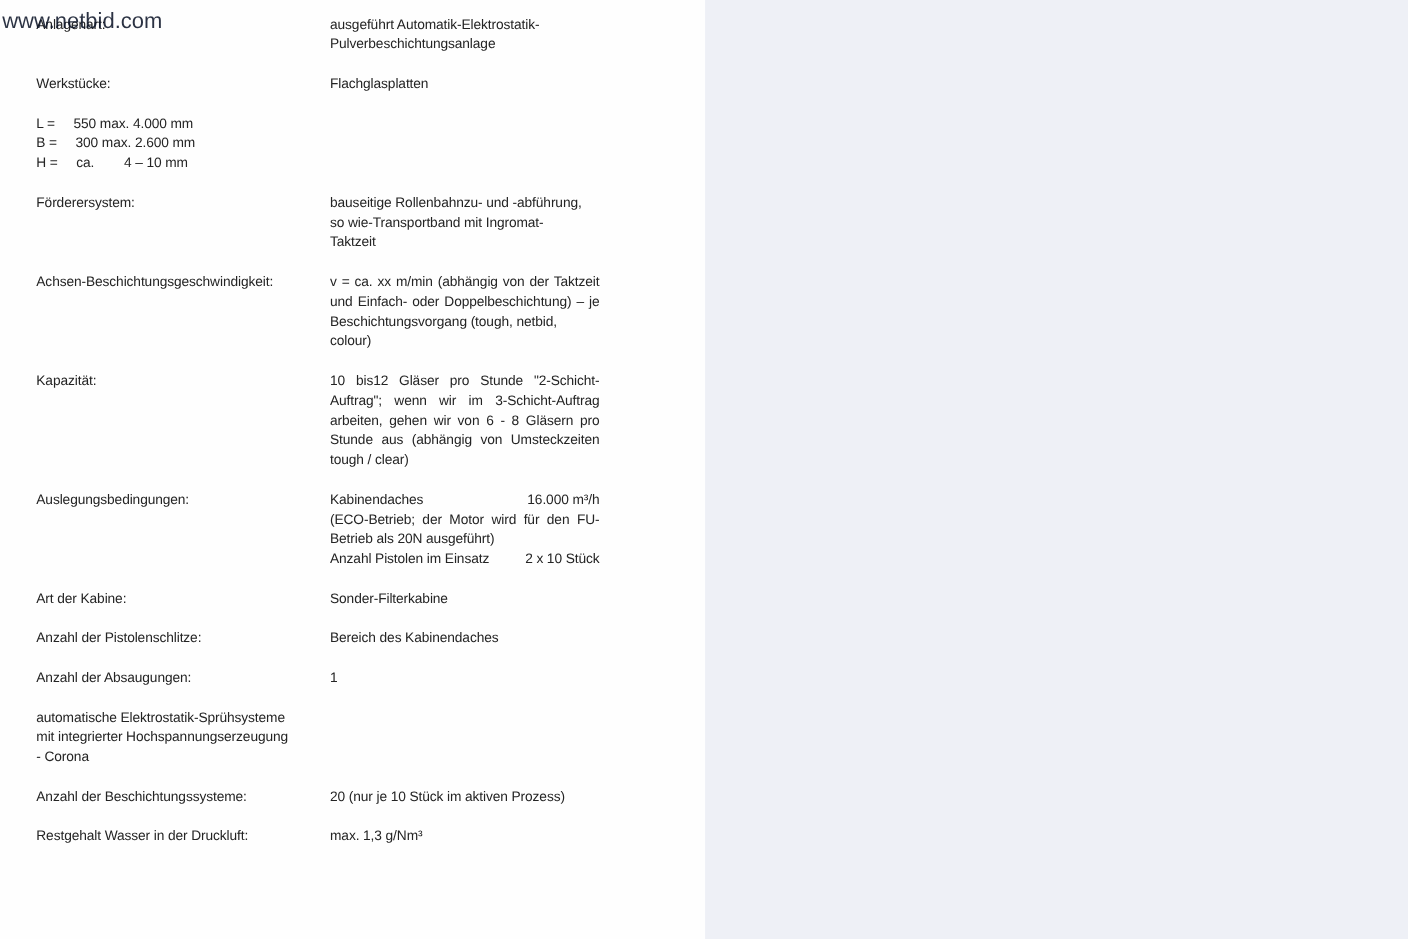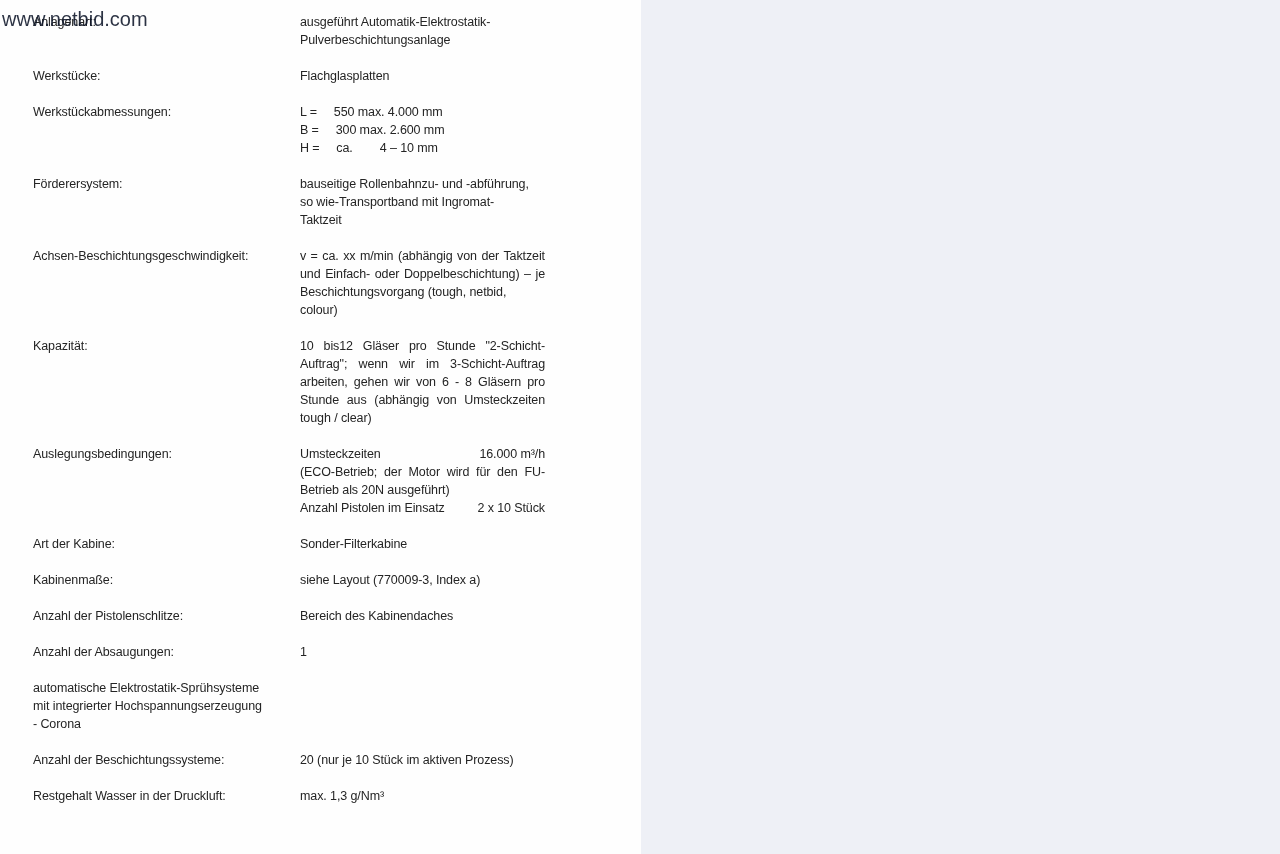--- a/index.html
+++ b/index.html
@@ -77,21 +77,20 @@
   </div>
 
   <div class="row">
     <div class="label">Werkstücke:</div>
     <div class="value">
       <div class="ln">Flachglasplatten</div>
     </div>
   </div>
 
   <div class="row">
-    <div class="label">Werkstückabmessungen:</div>
     <div class="value">
       <div class="ln">L =     550 max. 4.000 mm</div>
       <div class="ln">B =     300 max. 2.600 mm</div>
       <div class="ln">H =     ca.        4 – 10 mm</div>
     </div>
   </div>
 
   <div class="row">
     <div class="label">Förderersystem:</div>
     <div class="value">
@@ -119,45 +118,39 @@
       <div class="ln j">arbeiten, gehen wir von 6 - 8 Gläsern pro</div>
       <div class="ln j">Stunde aus (abhängig von Umsteckzeiten</div>
       <div class="ln">tough / clear)</div>
     </div>
   </div>
 
   <div class="row">
     <div class="label">Auslegungsbedingungen:</div>
     <div class="value">
       <div class="ln split">
-        <span>Umsteckzeiten</span>
+        <span>Kabinendaches</span>
         <span>16.000 m³/h</span>
       </div>
       <div class="ln j">(ECO-Betrieb; der Motor wird für den FU-</div>
       <div class="ln">Betrieb als 20N ausgeführt)</div>
       <div class="ln split">
         <span>Anzahl Pistolen im Einsatz</span>
         <span>2 x 10 Stück</span>
       </div>
     </div>
   </div>
 
   <div class="row">
     <div class="label">Art der Kabine:</div>
     <div class="value">
       <div class="ln">Sonder-Filterkabine</div>
     </div>
   </div>
 
-  <div class="row">
-    <div class="label">Kabinenmaße:</div>
-    <div class="value">
-      <div class="ln">siehe Layout (770009-3, Index a)</div>
-    </div>
-  </div>
 
   <div class="row">
     <div class="label">Anzahl der Pistolenschlitze:</div>
     <div class="value">
       <div class="ln">Bereich des Kabinendaches</div>
     </div>
   </div>
 
   <div class="row">
     <div class="label">Anzahl der Absaugungen:</div>

